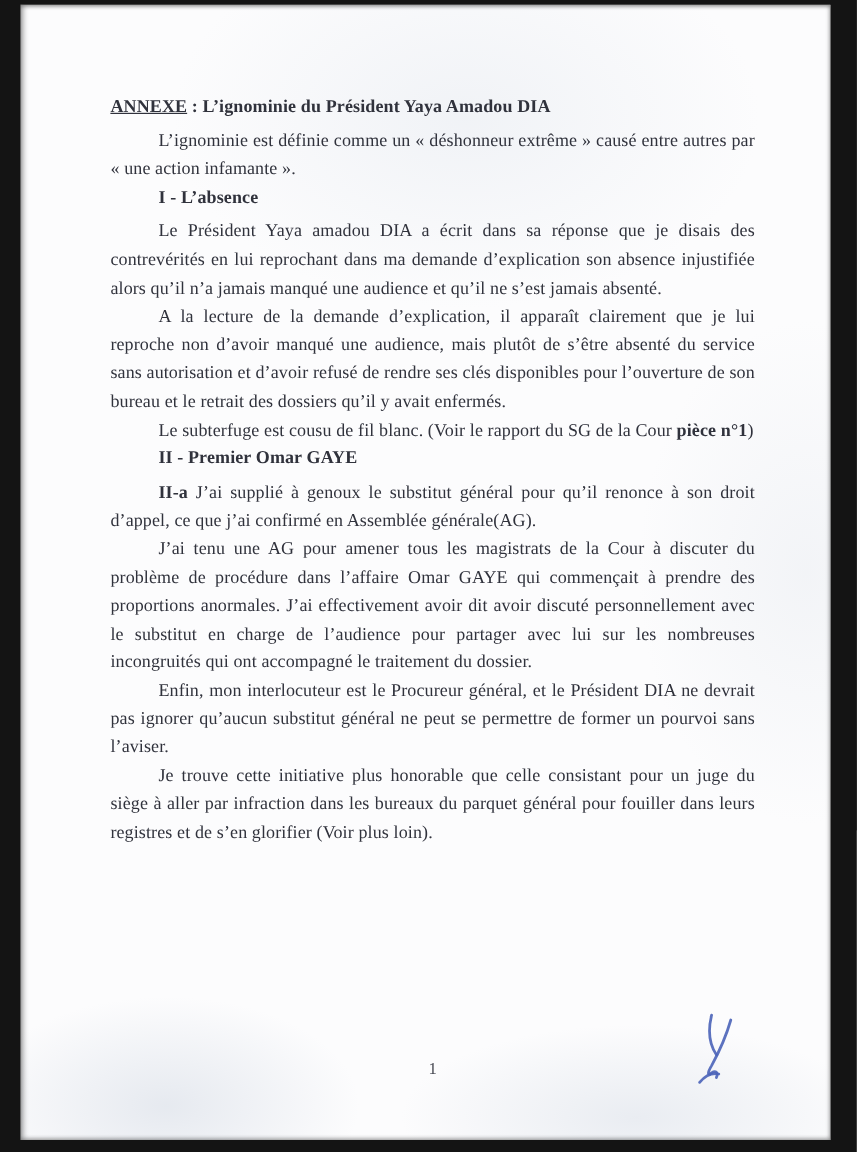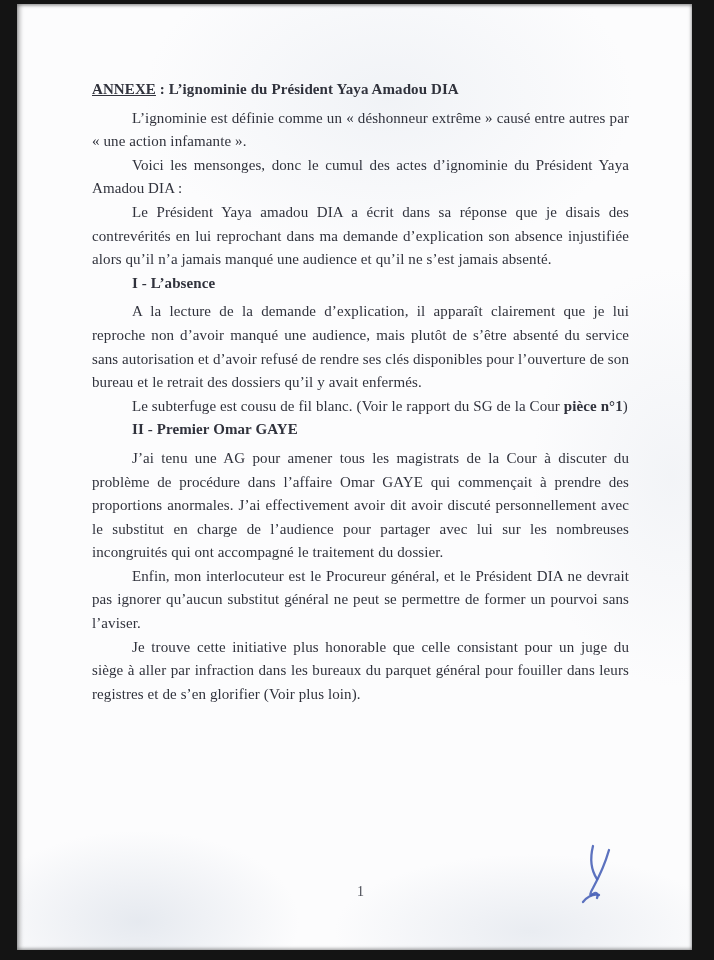--- a/index.html
+++ b/index.html
@@ -43,26 +43,26 @@
 </style>
 </head>
 <body>
 
 <div class="frame">
   <div class="page">
 
     <div class="content" id="doc">
         <p class="para heading"><span class="b u">ANNEXE</span><span class="b "> :  </span><span class="b ">L’ignominie du Président Yaya Amadou DIA</span></p>
         <p class="para indent"><span class="">L’ignominie est définie comme un « déshonneur extrême  » causé entre autres par « une action infamante ».</span></p>
-        <p class="para indent"><span class="">Voici les mensonges, donc le cumul des actes d’ignominie du Président Yaya Amadou DIA :</span></p>
+        <p class="para indent heading"><span class="b ">I - L’absence</span></p>
         <p class="para indent"><span class="">Le Président Yaya amadou DIA a écrit dans sa réponse que je disais des contrevérités en lui reprochant dans ma demande d’explication son absence injustifiée alors qu’il n’a jamais manqué une audience et qu’il ne s’est jamais absenté.</span></p>
-        <p class="para indent heading"><span class="b ">I - L’absence</span></p>
         <p class="para indent"><span class="">A la lecture de la demande d’explication, il apparaît clairement que je lui reproche non d’avoir manqué une audience, mais plutôt de s’être absenté du service sans autorisation et d’avoir refusé de rendre ses clés disponibles pour l’ouverture de son bureau et le retrait des dossiers qu’il y avait enfermés.</span></p>
         <p class="para indent"><span class="">Le subterfuge est cousu de fil blanc. (Voir le rapport du SG de la Cour </span><span class="b ">pièce n°1</span><span class="">)</span></p>
         <p class="para indent heading"><span class="b ">II - Premier Omar GAYE</span></p>
+        <p class="para indent"><span class="b ">II-a</span><span class=""> J’ai supplié à genoux le substitut général pour qu’il renonce à son droit d’appel, ce que j’ai confirmé en Assemblée générale(AG).</span></p>
         <p class="para indent"><span class="">J’ai tenu une AG pour amener tous les magistrats de la Cour à discuter du problème de procédure dans l’affaire Omar GAYE qui commençait à prendre des proportions anormales. J’ai effectivement avoir dit avoir discuté personnellement avec le substitut en charge de l’audience pour partager avec lui sur les nombreuses incongruités qui ont accompagné le traitement du dossier.</span></p>
         <p class="para indent"><span class="">Enfin, mon interlocuteur est le Procureur général, et le Président DIA ne devrait pas ignorer qu’aucun substitut général ne peut se permettre de former un pourvoi sans l’aviser.</span></p>
         <p class="para indent"><span class="">Je trouve cette initiative plus honorable que celle consistant pour un juge du siège à aller par infraction dans les bureaux du parquet général pour fouiller dans leurs registres et de s’en glorifier (Voir plus loin).</span></p>
       </div>
 
     <div class="footer">
       <span>1</span>
     </div>
 
     <svg class="signature" viewBox="0 0 46 68" aria-hidden="true">

